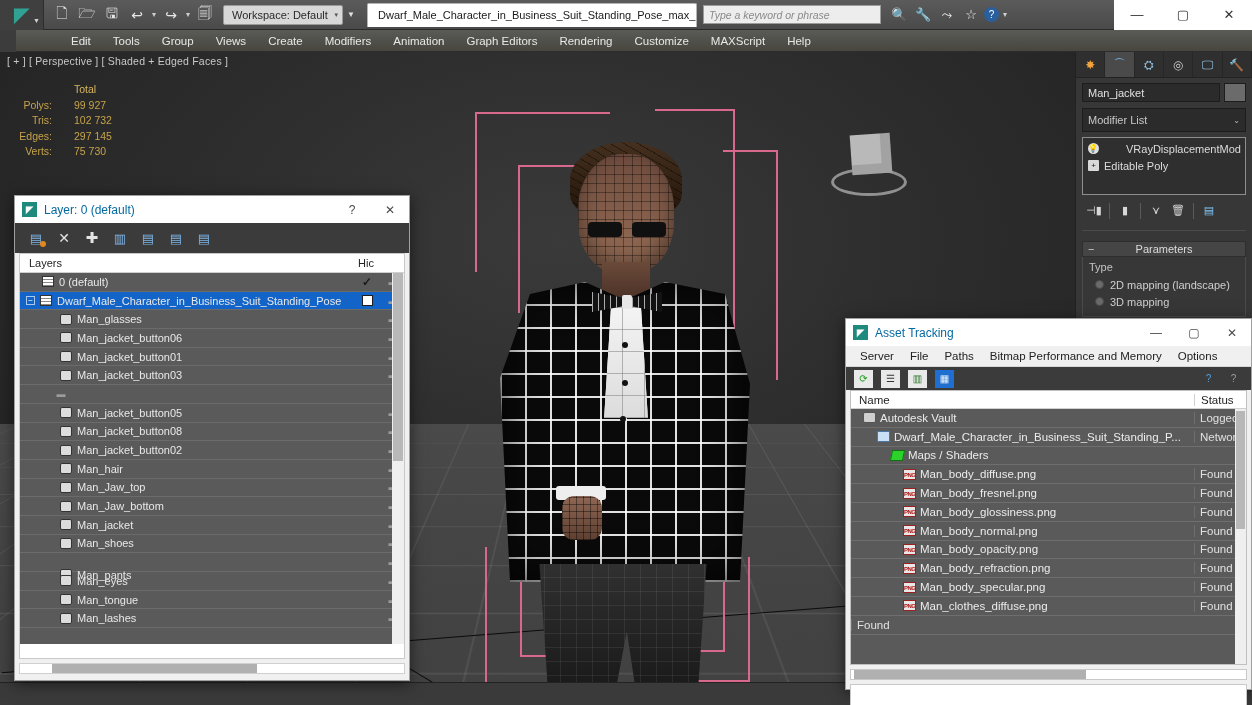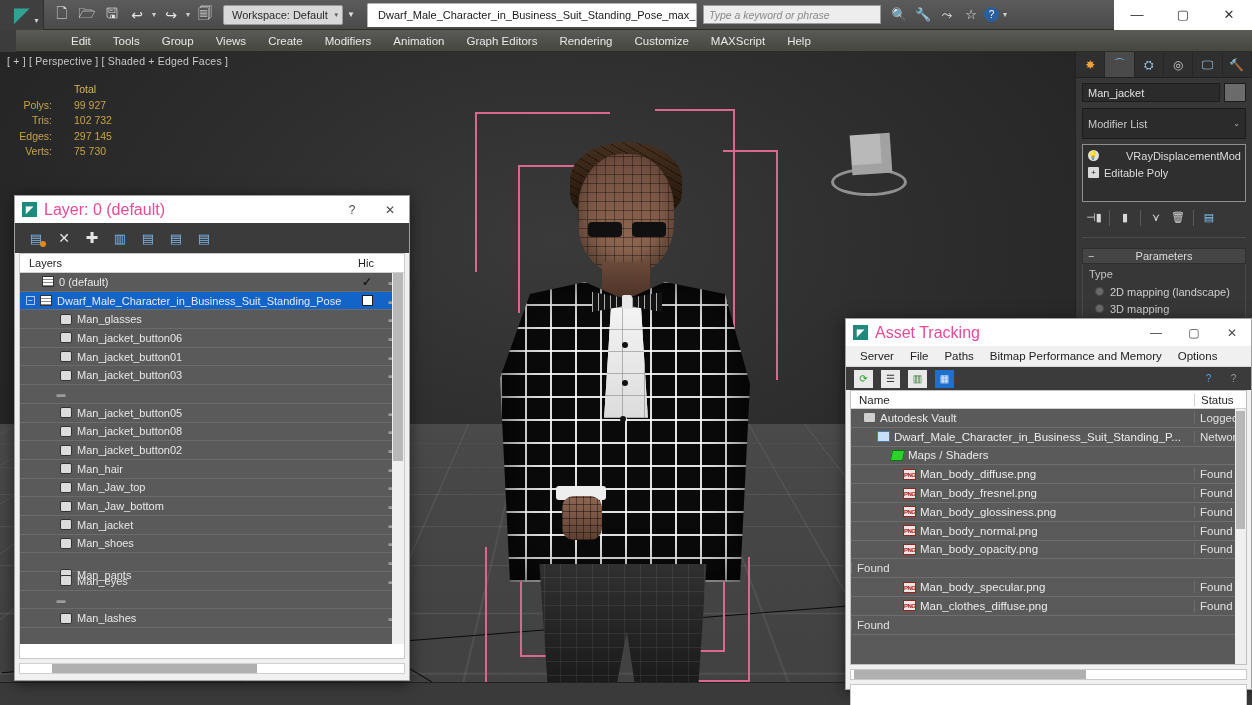--- a/index.html
+++ b/index.html
@@ -169,21 +169,21 @@
     background:#373737; border-left:1px solid #222;
   }
   .cptabs { display:flex; height:26px; background:#2f2f2f; border-bottom:1px solid #222;}
   .cptab { flex:1; display:flex; align-items:center; justify-content:center; color:#cfcfcf;
            font-size:12px; border-right:1px solid #262626; }
   .cptab.active { background:#4a4a4a; }
   .cprow { padding:5px 6px 0 6px; display:flex; gap:4px; }
   .nameinput { flex:1; height:19px; background:#2b2b2b; border:1px solid #1d1d1d;
                color:#e0e0e0; font-size:11px; padding:0 5px; line-height:18px; }
   .colorswatch { width:22px; height:19px; background:#6b6b6b; border:1px solid #1d1d1d; }
-  .modlist { margin:6px 6px 0 6px; height:31px; background:#2b2b2b; border:1px solid #1d1d1d;
+  .modlist { margin:6px 6px 0 6px; height:24px; background:#2b2b2b; border:1px solid #1d1d1d;
              color:#c8c8c8; font-size:11px; display:flex; align-items:center; padding:0 5px; }
   .modlist .dd { margin-left:auto; font-size:8px; color:#bbb; }
   .modstack { margin:5px 6px 0 6px; height:58px; background:#2f2f2f;
               border:1px solid #8e8e8e; padding:2px; }
   .modrow { height:17px; display:flex; align-items:center; gap:5px; color:#dcdcdc; font-size:11px;
             padding-left:3px;}
   .modrow .ic { width:11px;height:11px;background:#d9d9d9;color:#111;font-size:8px;
                 display:flex;align-items:center;justify-content:center;border-radius:1px;}
   .modrow .ic.bulb { background:#e0e0e0; border-radius:50%; }
   .modbtns { display:flex; align-items:center; gap:2px; margin:6px 8px 0 8px; }
@@ -209,21 +209,21 @@
   .bb-field { height:15px; background:#2f2f2f; border:1px solid #1f1f1f; color:#b4b4b4;
               font-size:10px; display:flex; align-items:center; padding:0 4px; }
 
   
   .win { position:absolute; background:#f0f0f0; border:1px solid #a0a0a0;
          box-shadow:0 3px 14px rgba(0,0,0,.55); }
   .win-title { height:27px; display:flex; align-items:center; background:#ffffff;
                padding-left:7px; }
   .win-title .ico { width:15px;height:15px;background:#1e8a7e;color:#fff;font-size:10px;
                     display:flex;align-items:center;justify-content:center; margin-right:7px;}
-  .win-title .txt { color:#ec4899; font-size:16px; }
+  .win-title .txt { color:#0369a1; font-size:12px; }
   .win-title .ctrls { margin-left:auto; display:flex; }
   .win-title .ctrls div { width:38px; height:27px; display:flex; align-items:center;
                           justify-content:center; color:#4a4a4a; font-size:12px;}
 
   
   #layerWin { left:14px; top:195px; width:396px; height:486px; }
   .layer-toolbar { height:30px; background:#3b3b3b; display:flex; align-items:center;
                    gap:6px; padding-left:10px; }
   .ltool { width:22px;height:22px;display:flex;align-items:center;justify-content:center;
            position:relative; }
@@ -649,20 +649,24 @@
           </div>
           <div class="lrow">
             <div class="name" style="padding-left: 40px;">
               <span class="licon obj"></span>
               <span>Man_eyes</span>
             </div>
             <div class="hid"></div>
             <div class="trk">▬</div>
           </div>
           <div class="lrow">
+            <div class="name" style="padding-left: 40px;">
+              <span class="licon obj"></span>
+              <span>Man_tongue</span>
+            </div>
             <div class="hid"></div>
             <div class="trk">▬</div>
           </div>
           <div class="lrow">
             <div class="name" style="padding-left: 40px;">
               <span class="licon obj"></span>
               <span>Man_lashes</span>
             </div>
             <div class="hid"></div>
             <div class="trk">▬</div>
@@ -760,20 +764,24 @@
             <div class="s">Found</div>
           </div>
           <div class="arow">
             <div class="n indent4">
               <span class="aicon png">PNG</span>
               <span>Man_body_opacity.png</span>
             </div>
             <div class="s">Found</div>
           </div>
           <div class="arow">
+            <div class="n indent4">
+              <span class="aicon png">PNG</span>
+              <span>Man_body_refraction.png</span>
+            </div>
             <div class="s">Found</div>
           </div>
           <div class="arow">
             <div class="n indent4">
               <span class="aicon png">PNG</span>
               <span>Man_body_specular.png</span>
             </div>
             <div class="s">Found</div>
           </div>
           <div class="arow">

